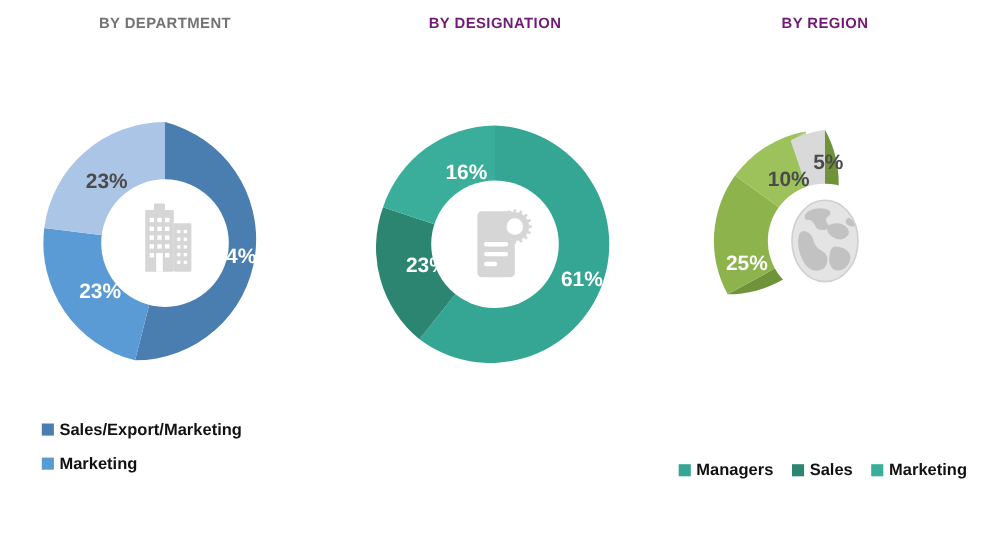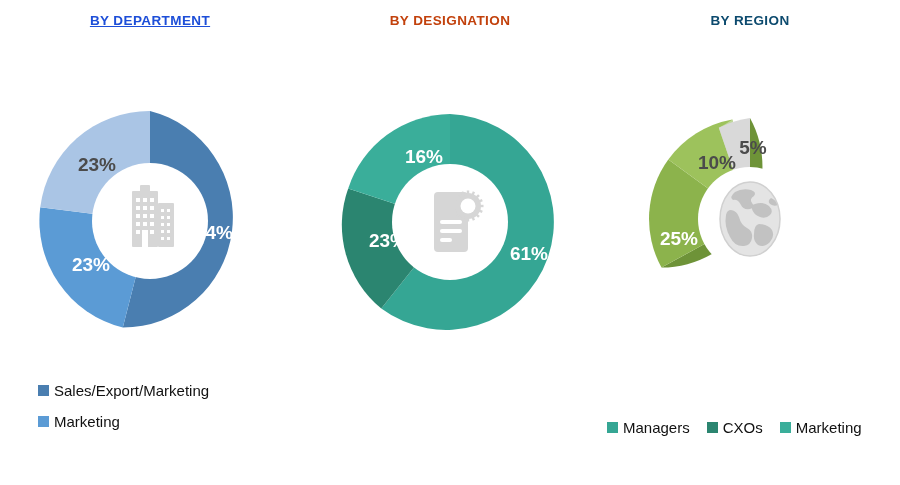--- a/index.html
+++ b/index.html
@@ -33,23 +33,23 @@
   .panel-title {
     position: absolute;
     top: 13px;
     left: 0;
     width: 100%;
     text-align: center;
     font-size: 13.5px;
     font-weight: bold;
     letter-spacing: 0.4px;
   }
-  .title-dept { color: #1d4ed8; text-decoration: underline; }
-  .title-desg { color: #c2410c; }
-  .title-reg  { color: #0c4a6e; }
+  .title-dept { color: #737373; }
+  .title-desg { color: #701a75; }
+  .title-reg  { color: #701a75; }
 
   .donut-wrap {
     position: absolute;
     left: 50%;
     transform: translateX(-50%);
   }
   .donut-dept { top: 105px; }
   .donut-desg { top: 108px; }
   .donut-reg  { top: 112px; }
 
@@ -77,41 +77,42 @@
   }
   .legend-row {
     display: flex;
     flex-direction: row;
     align-items: center;
   }
   .legend-item {
     display: flex;
     align-items: center;
     white-space: nowrap;
+    font-weight: bold;
   }
   .legend-swatch {
     width: 11px;
     height: 11px;
     flex: 0 0 auto;
     margin-right: 5px;
   }
   .legend-text {
     font-size: 15px;
     color: #111111;
     line-height: 1;
   }
 
   .legend-dept {
     left: 38px;
     top: 383px;
   }
   .legend-dept .legend-item { margin-bottom: 16px; }
 
   .legend-desg {
-    left: 292px;
+    left: 302px;
     top: 420px;
     padding-left: 15px;
   }
   .legend-desg .legend-item { margin-right: 17px; }
 </style>
 </head>
 <body>
 
 <div class="board">
 
@@ -236,21 +237,21 @@
     </div>
 
     <div class="legend legend-desg">
       <div class="legend-row">
         <div class="legend-item">
           <span class="legend-swatch" style="background:#35a694"></span>
           <span class="legend-text">Managers</span>
         </div>
         <div class="legend-item">
           <span class="legend-swatch" style="background:#2b8570"></span>
-          <span class="legend-text">CXOs</span>
+          <span class="legend-text">Sales</span>
         </div>
         <div class="legend-item">
           <span class="legend-swatch" style="background:#3aae9a"></span>
           <span class="legend-text">Marketing</span>
         </div>
       </div>
     </div>
   </div>
 
   <div class="panel panel-reg">

